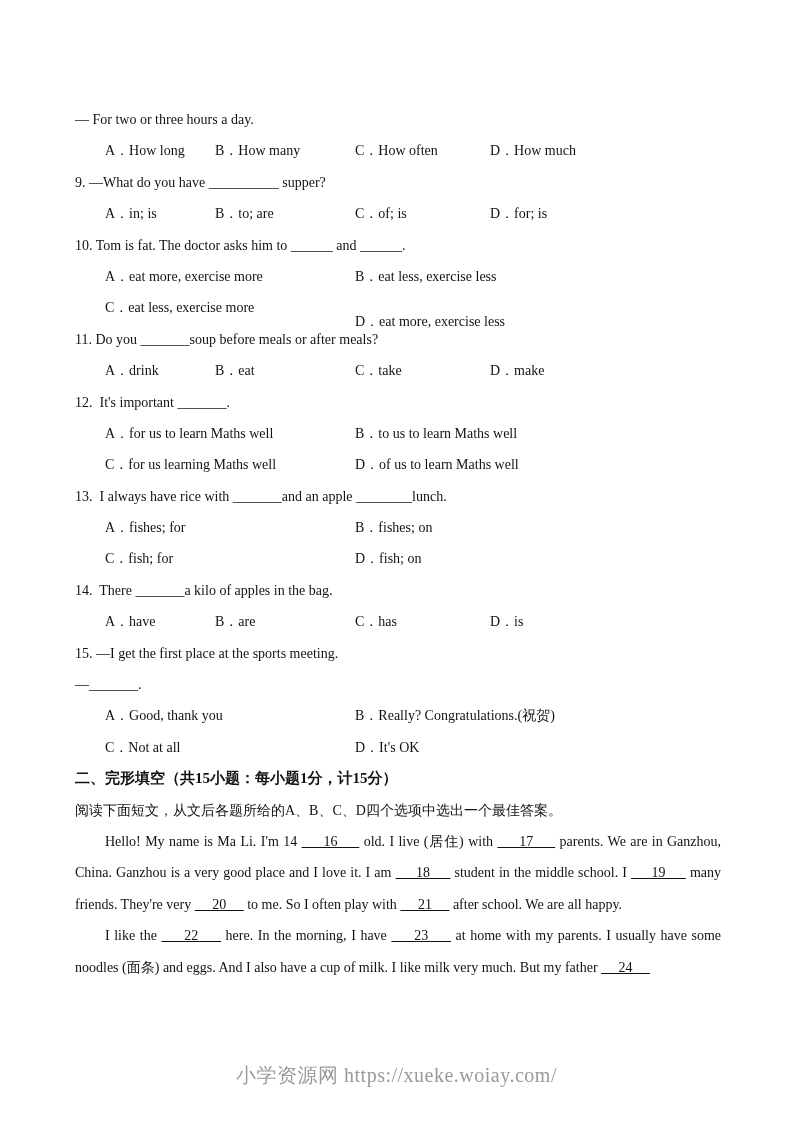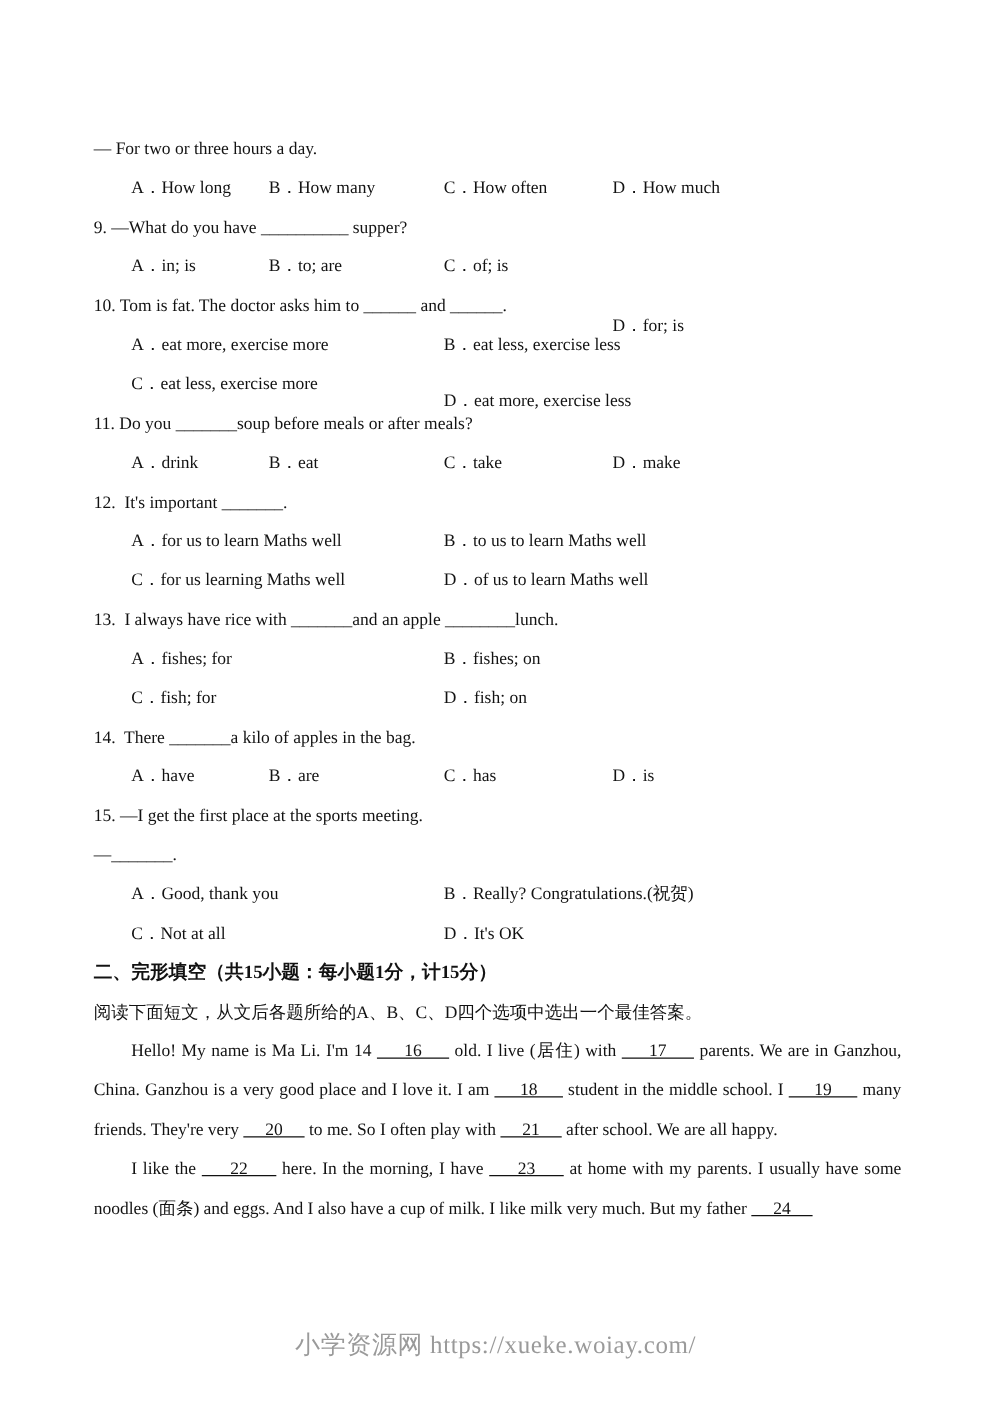--- a/index.html
+++ b/index.html
@@ -42,21 +42,21 @@
     letter-spacing:0.5px;
   }
 </style>
 </head>
 <body>
 
 <div class="content">
     <div class="line">— For two or three hours a day.</div>
     <div class="line options"><span class="opt" style="left: 30px;">A．How long</span><span class="opt" style="left: 140px;">B．How many</span><span class="opt" style="left: 280px; text-align: right;">C．How often</span><span class="opt" style="left: 415px;">D．How much</span></div>
     <div class="line">9. —What do you have __________ supper?</div>
-    <div class="line options"><span class="opt" style="left: 30px;">A．in; is</span><span class="opt" style="left: 140px;">B．to; are</span><span class="opt" style="left: 280px;">C．of; is</span><span class="opt" style="left: 415px; margin-top: 48px;">D．for; is</span></div>
+    <div class="line options"><span class="opt" style="left: 30px;">A．in; is</span><span class="opt" style="left: 140px;">B．to; are</span><span class="opt" style="left: 280px;">C．of; is</span><span class="opt" style="left: 415px;">D．for; is</span></div>
     <div class="line">10. Tom is fat. The doctor asks him to ______ and ______.</div>
     <div class="line options"><span class="opt" style="left: 30px;">A．eat more, exercise more</span><span class="opt" style="left: 280px;">B．eat less, exercise less</span></div>
     <div class="line options"><span class="opt" style="left: 30px;">C．eat less, exercise more</span><span class="opt" style="left: 280px; margin-top: 14px;">D．eat more, exercise less</span></div>
     <div class="line">11. Do you _______soup before meals or after meals?</div>
     <div class="line options"><span class="opt" style="left: 30px;">A．drink</span><span class="opt" style="left: 140px;">B．eat</span><span class="opt" style="left: 280px;">C．take</span><span class="opt" style="left: 415px;">D．make</span></div>
     <div class="line">12.  It's important _______.</div>
     <div class="line options"><span class="opt" style="left: 280px;">B．to us to learn Maths well</span><span class="opt" style="left: 30px;">A．for us to learn Maths well</span></div>
     <div class="line options"><span class="opt" style="left: 30px;">C．for us learning Maths well</span><span class="opt" style="left: 280px;">D．of us to learn Maths well</span></div>
     <div class="line">13.  I always have rice with _______and an apple ________lunch.</div>
     <div class="line options"><span class="opt" style="left: 30px;">A．fishes; for</span><span class="opt" style="left: 280px;">B．fishes; on</span></div>

